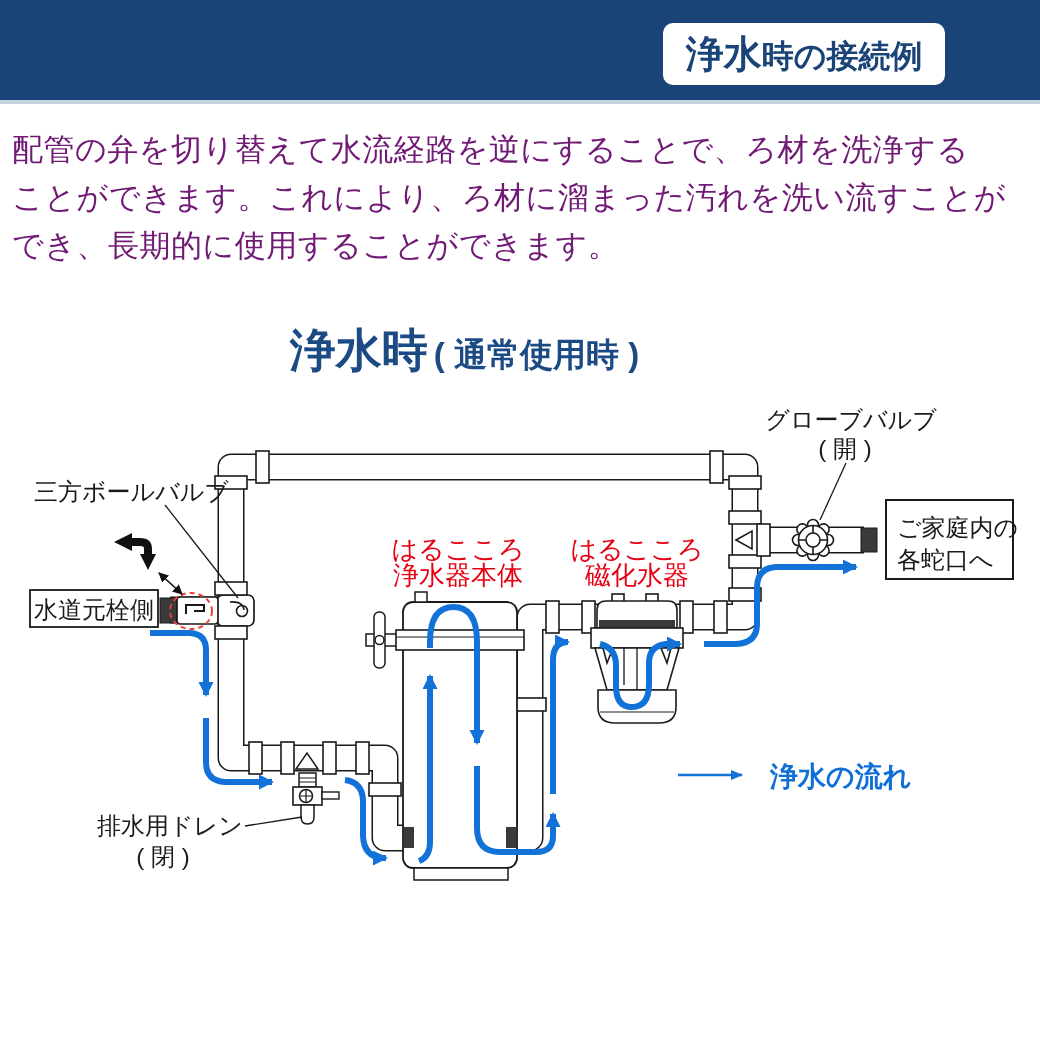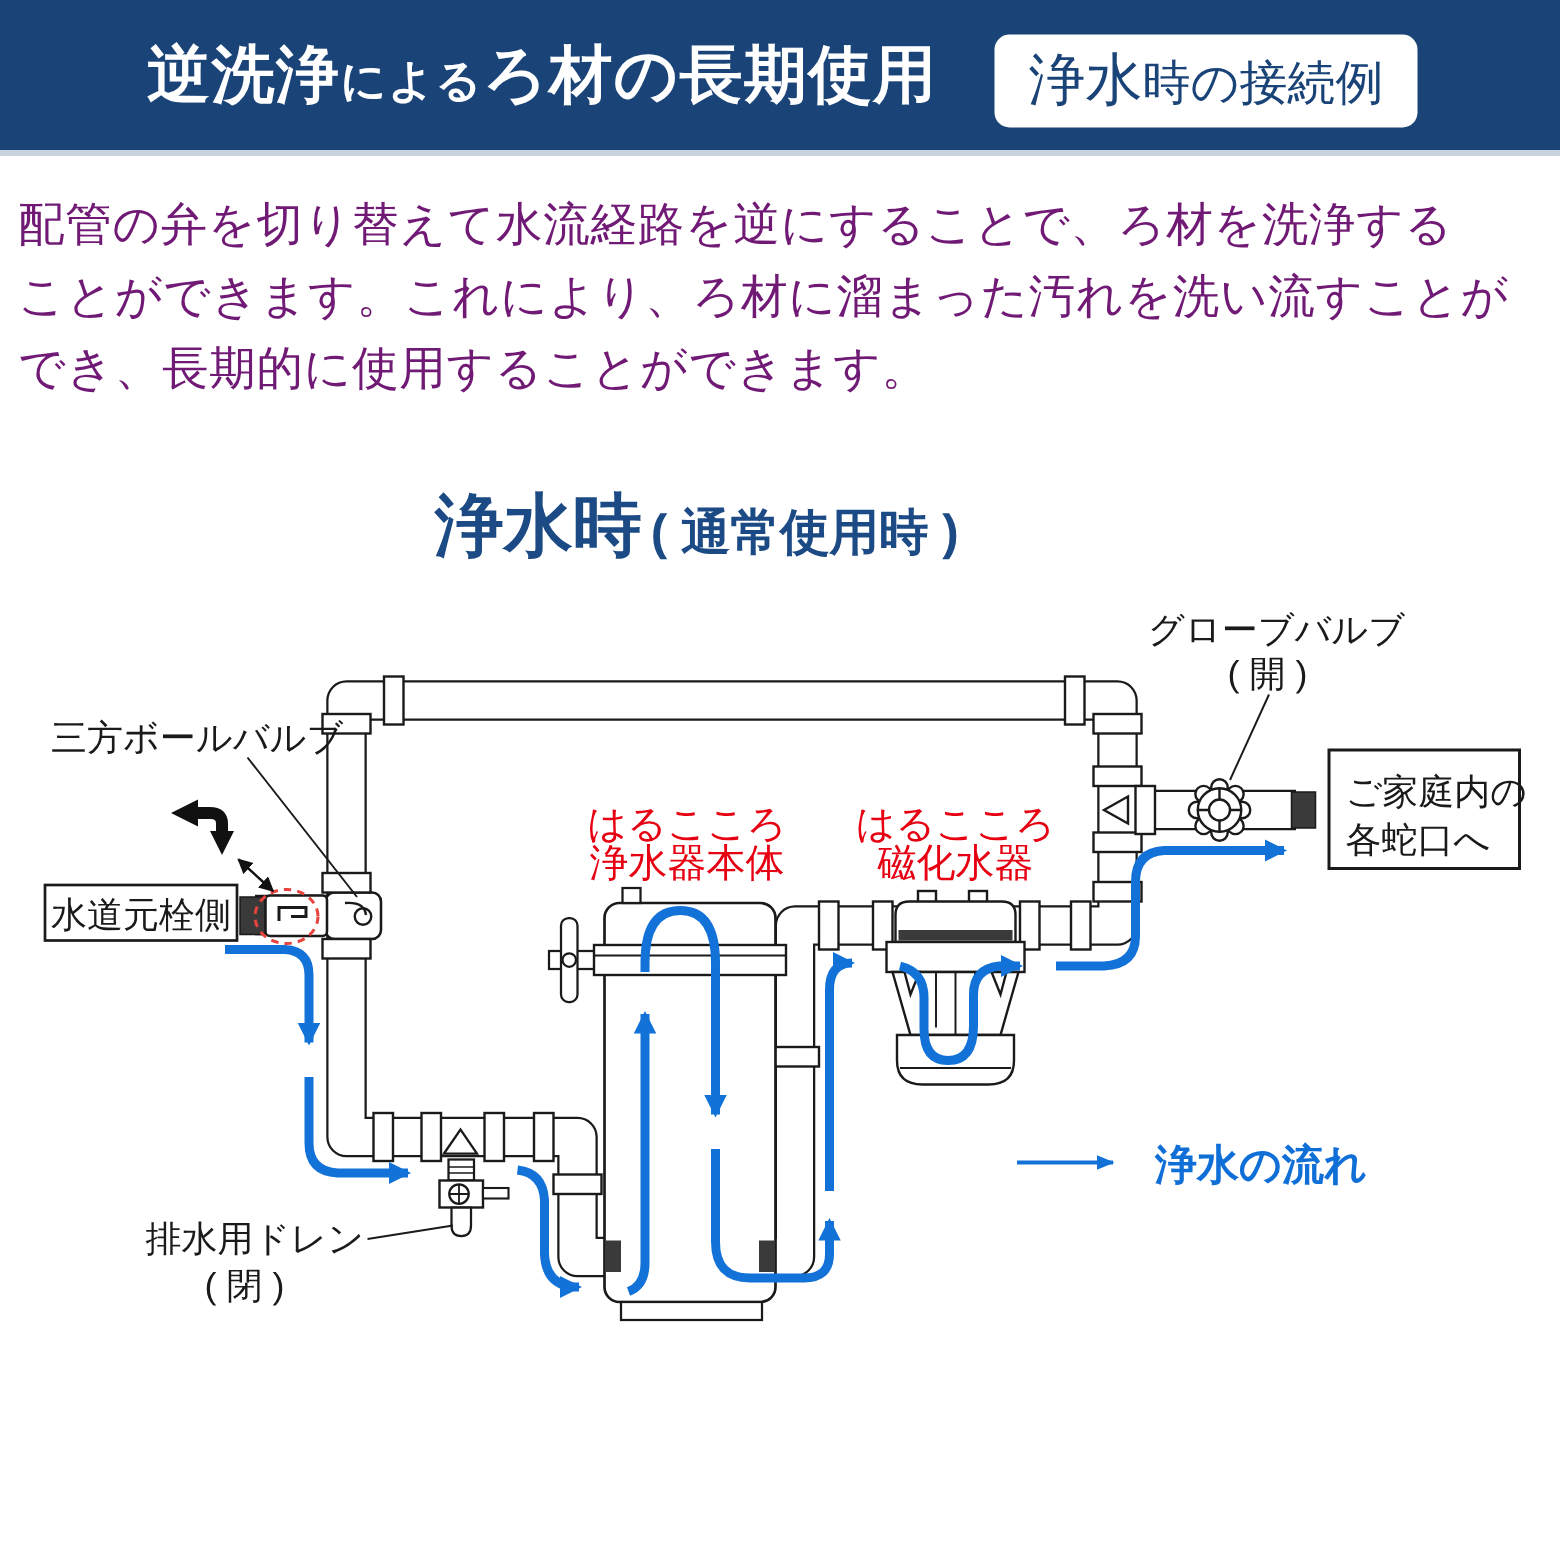--- a/index.html
+++ b/index.html
@@ -16,21 +16,21 @@
   .header-title{
     position:absolute;left:98px;top:0;height:100px;
     display:flex;align-items:baseline;color:#ffffff;font-weight:bold;
   }
   .header-title .big{font-size:42px;line-height:100px;letter-spacing:1px;}
   .header-title .small{font-size:30px;line-height:100px;letter-spacing:1px;}
   .mode-badge{
     position:absolute;left:663px;top:23px;width:282px;height:62px;
     background:#ffffff;border-radius:10px;
     display:flex;align-items:baseline;justify-content:center;
-    color:#1a4377;font-weight:normal;
+    color:#1a4377;font-weight:bold;
   }
   .mode-badge .big{font-size:38px;line-height:62px;}
   .mode-badge .small{font-size:32px;line-height:62px;}
   
   .intro{
     position:absolute;left:12px;top:126px;width:1000px;
     font-size:31px;line-height:48px;color:#701a75;
     white-space:pre-line;letter-spacing:0.5px;
   }
   
@@ -46,25 +46,20 @@
   svg text{font-family:"Liberation Sans", sans-serif;}
   .lbl{font-size:24px;fill:#1a1a1a;}
   .lbl-red{font-size:26px;fill:#e60012;font-weight:500;}
   .lbl-blue{font-size:28px;fill:#0f6fd7;font-weight:bold;}
   .boxtext{font-size:24px;fill:#1a1a1a;}
 </style>
 </head>
 <body>
 
 <div class="header">
-  <div class="header-title">
-    <span class="big">逆洗浄</span>
-      <span class="small">による</span>
-      <span class="big">ろ材の長期使用</span>
-  </div>
   <div class="mode-badge">
     <span class="big">浄水</span>
       <span class="small">時の接続例</span>
   </div>
 </div>
 
 <div class="intro">配管の弁を切り替えて水流経路を逆にすることで、ろ材を洗浄する
 ことができます。これにより、ろ材に溜まった汚れを洗い流すことが
 でき、長期的に使用することができます。</div>
 

